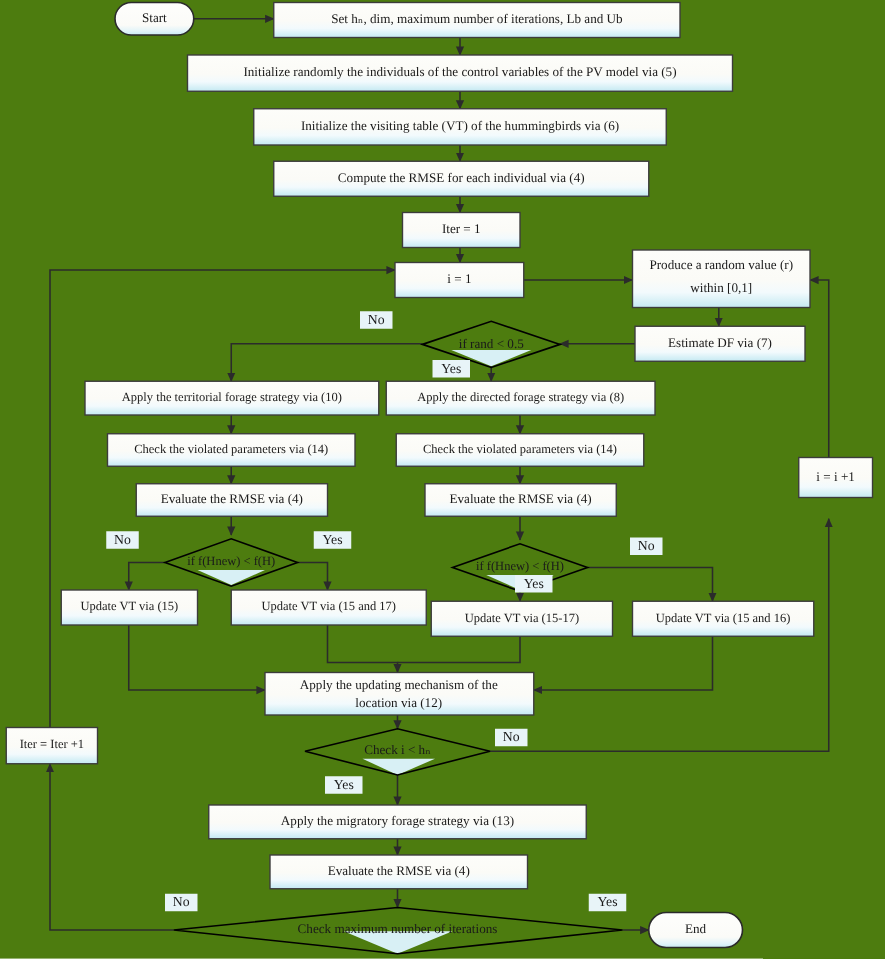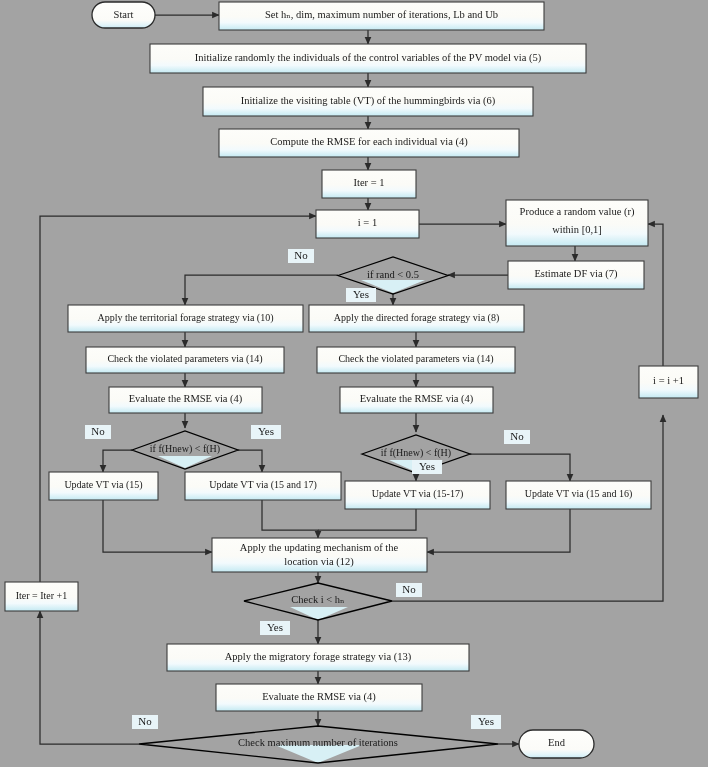--- a/index.html
+++ b/index.html
@@ -4,21 +4,21 @@
 <style>
   html, body {
     margin: 0;
     padding: 0;
     background: #ffffff;
   }
   #page {
     position: relative;
     width: 708px;
     height: 767px;
-    background: #a3a3a3;
+    background: #4d7c0f;
     overflow: hidden;
     font-family: "Liberation Serif", "DejaVu Serif", serif;
   }
   svg#flow {
     position: absolute;
     inset: 0;
     width: 708px;
     height: 767px;
   }
   .node-label {

